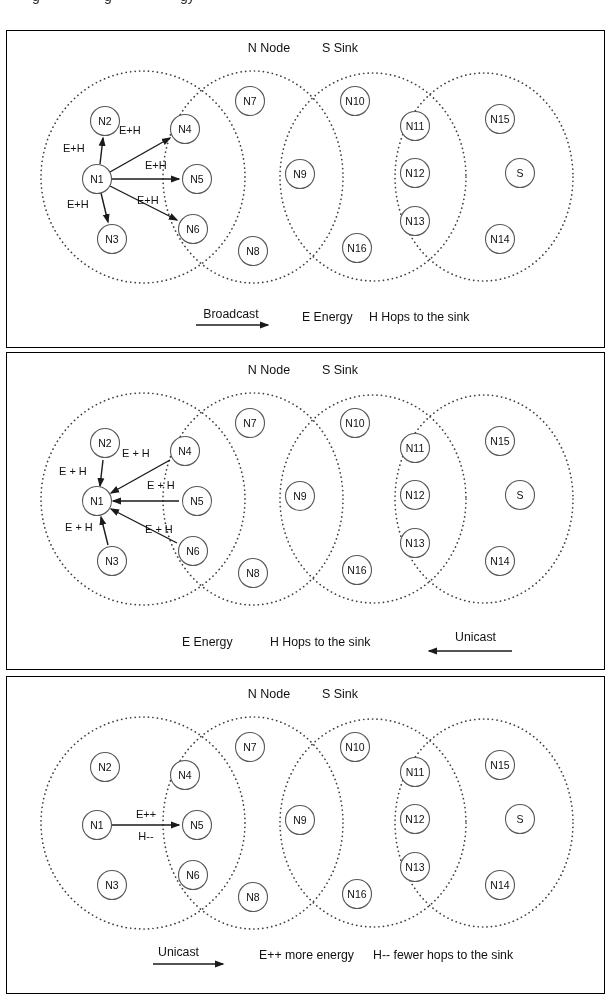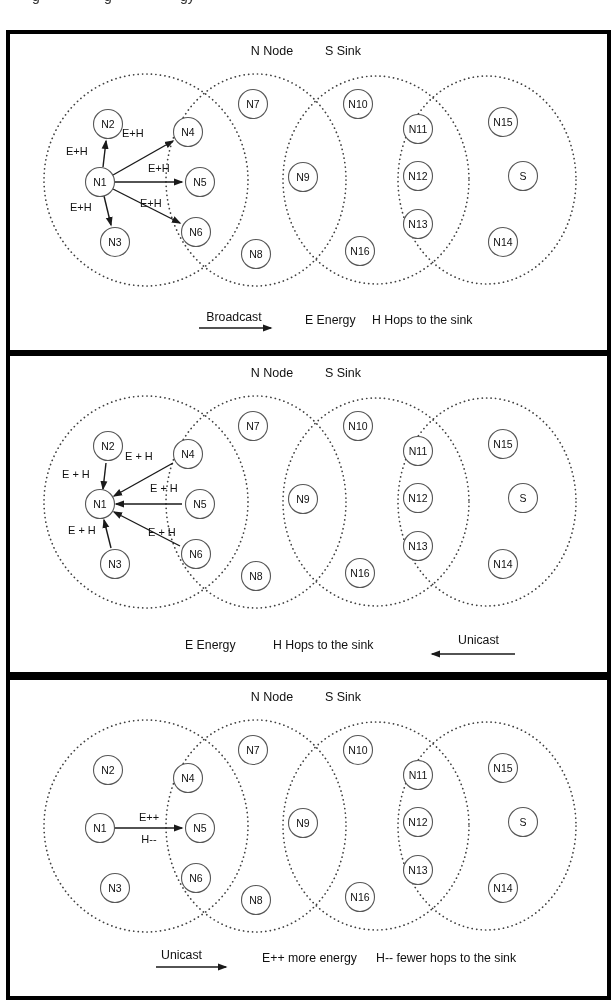--- a/index.html
+++ b/index.html
@@ -1,18 +1,18 @@
 <!DOCTYPE html>
 <html><head>
 <meta charset="utf-8">
 <style>
   html,body{margin:0;padding:0;background:#fff;}
   #figure{position:relative;width:613px;height:1000px;background:#fff;overflow:hidden;
           font-family:"Liberation Sans",sans-serif;}
-  .panel{position:absolute;left:6px;width:597px;height:316px;border:4px solid #000000;background:#fff;}
+  .panel{position:absolute;left:6px;width:597px;height:316px;border:1px solid #000000;background:#fff;}
   #panel-1{top:30px}
   #panel-2{top:352px}
   #panel-3{top:676px}
   .cropped{position:absolute;top:0;left:30px;width:230px;height:8px;overflow:hidden;}
   .cropped span{position:absolute;top:-12px;font-size:14px;color:#333;}
   
   .cluster{fill:none;stroke:#3f3f3f;stroke-width:1.7;stroke-dasharray:0.1 4.4;stroke-linecap:round;}
   .node{fill:#fff;stroke:#585858;stroke-width:1.1;}
   .arrow{stroke:#1a1a1a;stroke-width:1.4;}
   .hdr{font-family:"Liberation Sans",sans-serif;font-size:12.5px;fill:#111;}

